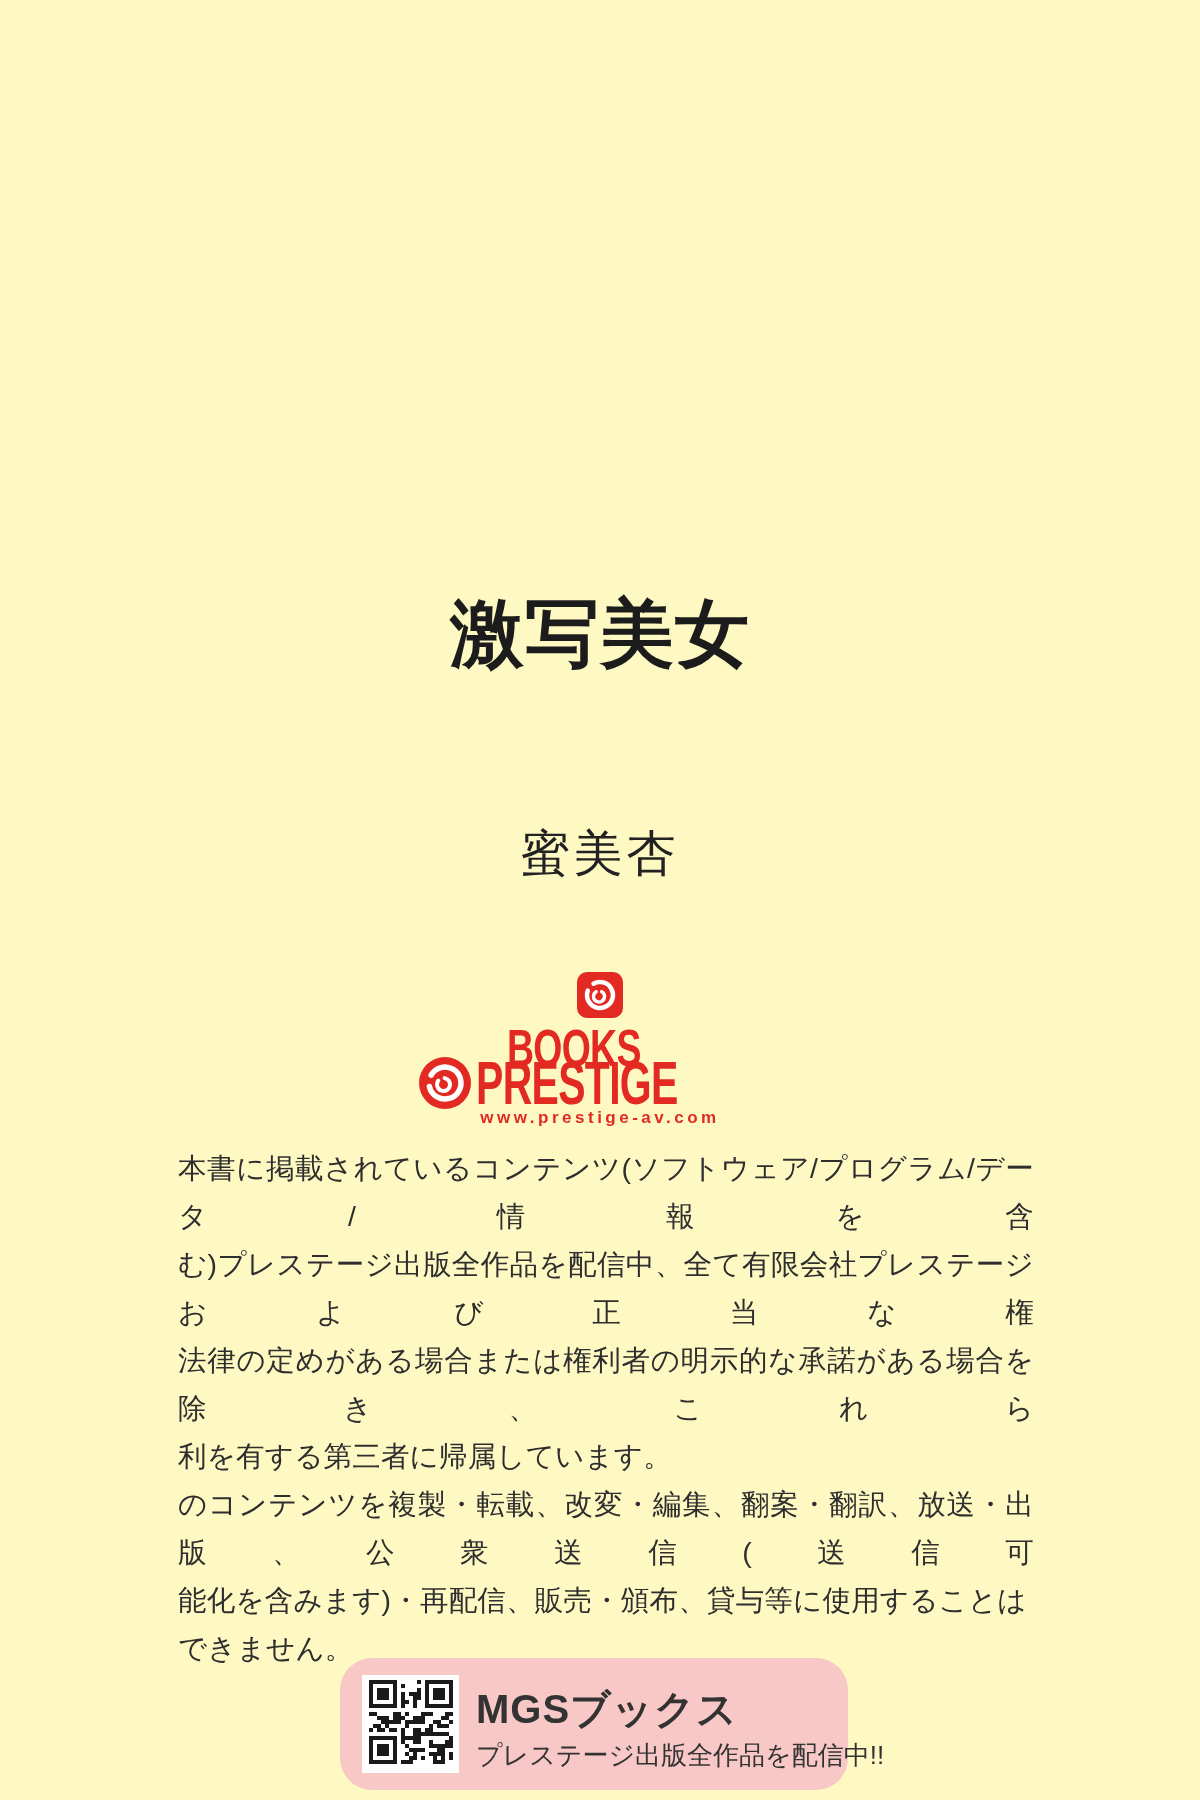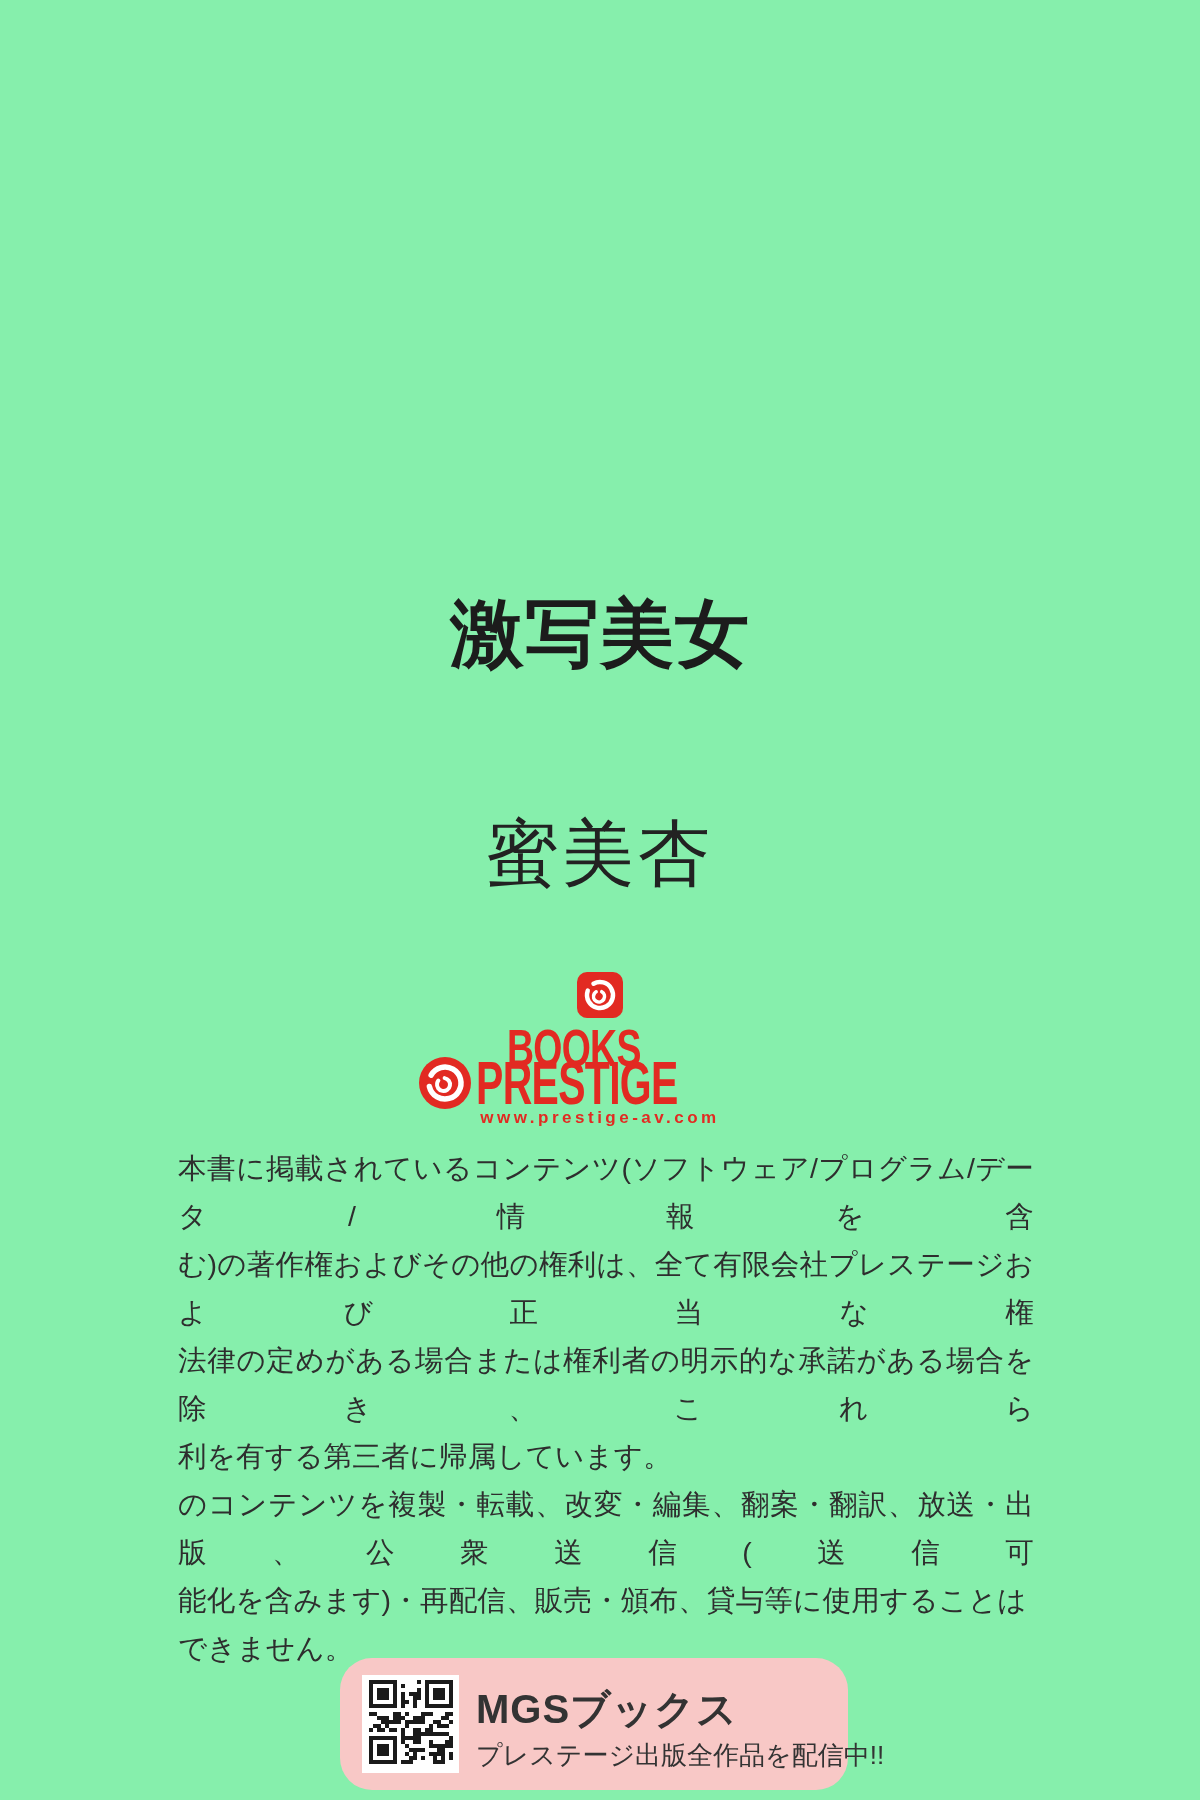--- a/index.html
+++ b/index.html
@@ -4,21 +4,21 @@
 <style>
   html, body {
     margin: 0;
     padding: 0;
     background: #ffffff;
   }
   .page {
     position: relative;
     width: 1200px;
     height: 1800px;
-    background: #86efac;
+    background: #fef9c3;
     overflow: hidden;
     font-family: "Liberation Sans", "DejaVu Sans", sans-serif;
   }
 
   
   .book-title {
     position: absolute;
     top: 588px;
     left: 0;
     width: 100%;
@@ -31,21 +31,21 @@
     color: #1c1c1c;
     line-height: 92px;
   }
   .book-author {
     position: absolute;
     top: 812px;
     left: 0;
     width: 100%;
     text-align: center;
     font-family: "Liberation Serif", "DejaVu Serif", serif;
-    font-size: 72px;
+    font-size: 49px;
     font-weight: 500;
     letter-spacing: 4px;
     color: #222222;
     line-height: 84px;
   }
 
   
   .books-logo {
     position: absolute;
     top: 996px;
@@ -193,21 +193,21 @@
         <circle cx="25.5" cy="28.5" r="6.5" fill="none" stroke="#ffffff" stroke-width="4" stroke-dasharray="33 9" transform="rotate(-80 25.5 28.5)" stroke-linecap="round"></circle>
       </svg>
     </span>
     <span class="prestige-text">PRESTIGE</span>
   </div>
 
   <div class="prestige-url">www.prestige-av.com</div>
 
   <div class="copyright">
     <div class="line just">本書に掲載されているコンテンツ(ソフトウェア/プログラム/データ/情報を含</div>
-    <div class="line just">む)の著作権およびその他の権利は、全て有限会社プレステージおよび正当な権</div>
+    <div class="line just">む)プレステージ出版全作品を配信中、全て有限会社プレステージおよび正当な権</div>
     <div class="line just">法律の定めがある場合または権利者の明示的な承諾がある場合を除き、これら</div>
     <div class="line">利を有する第三者に帰属しています。</div>
     <div class="line just">のコンテンツを複製・転載、改変・編集、翻案・翻訳、放送・出版、公衆送信(送信可</div>
     <div class="line">能化を含みます)・再配信、販売・頒布、貸与等に使用することはできません。</div>
   </div>
 
   <div class="promo-box">
     <div class="qr-panel">
       <span id="qr-pattern"><svg width="84" height="84" viewBox="0 0 84 84" fill="#1a1a1a">
             <rect x="48" y="0" width="4" height="4"></rect>

